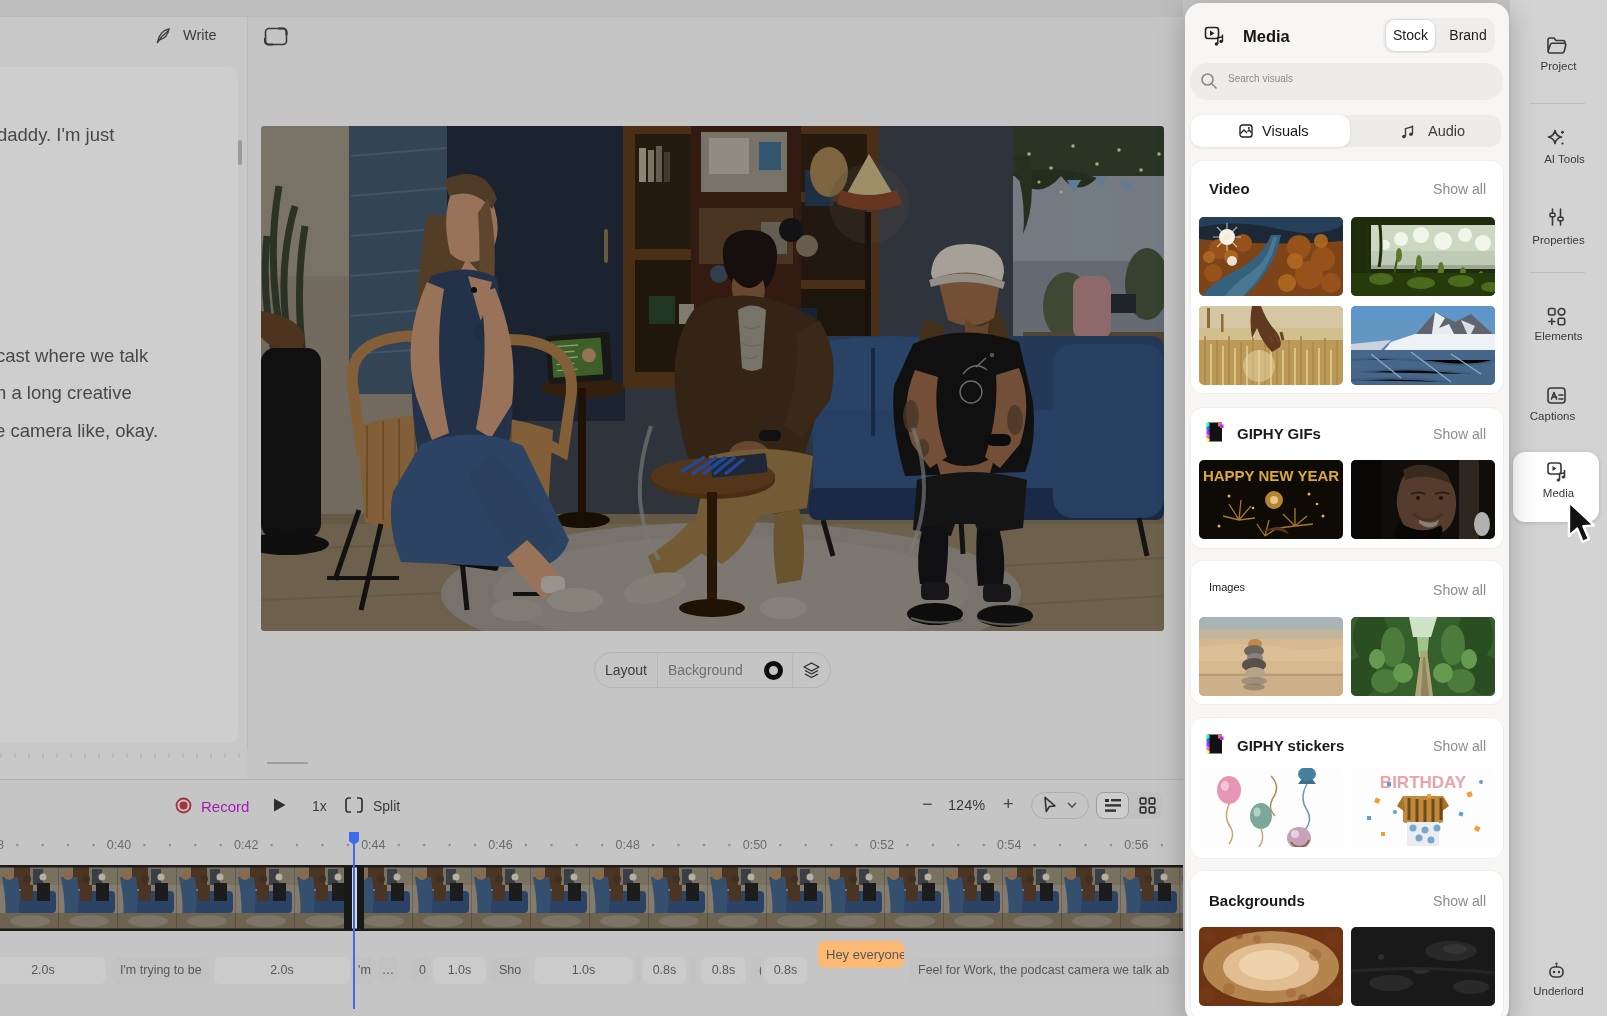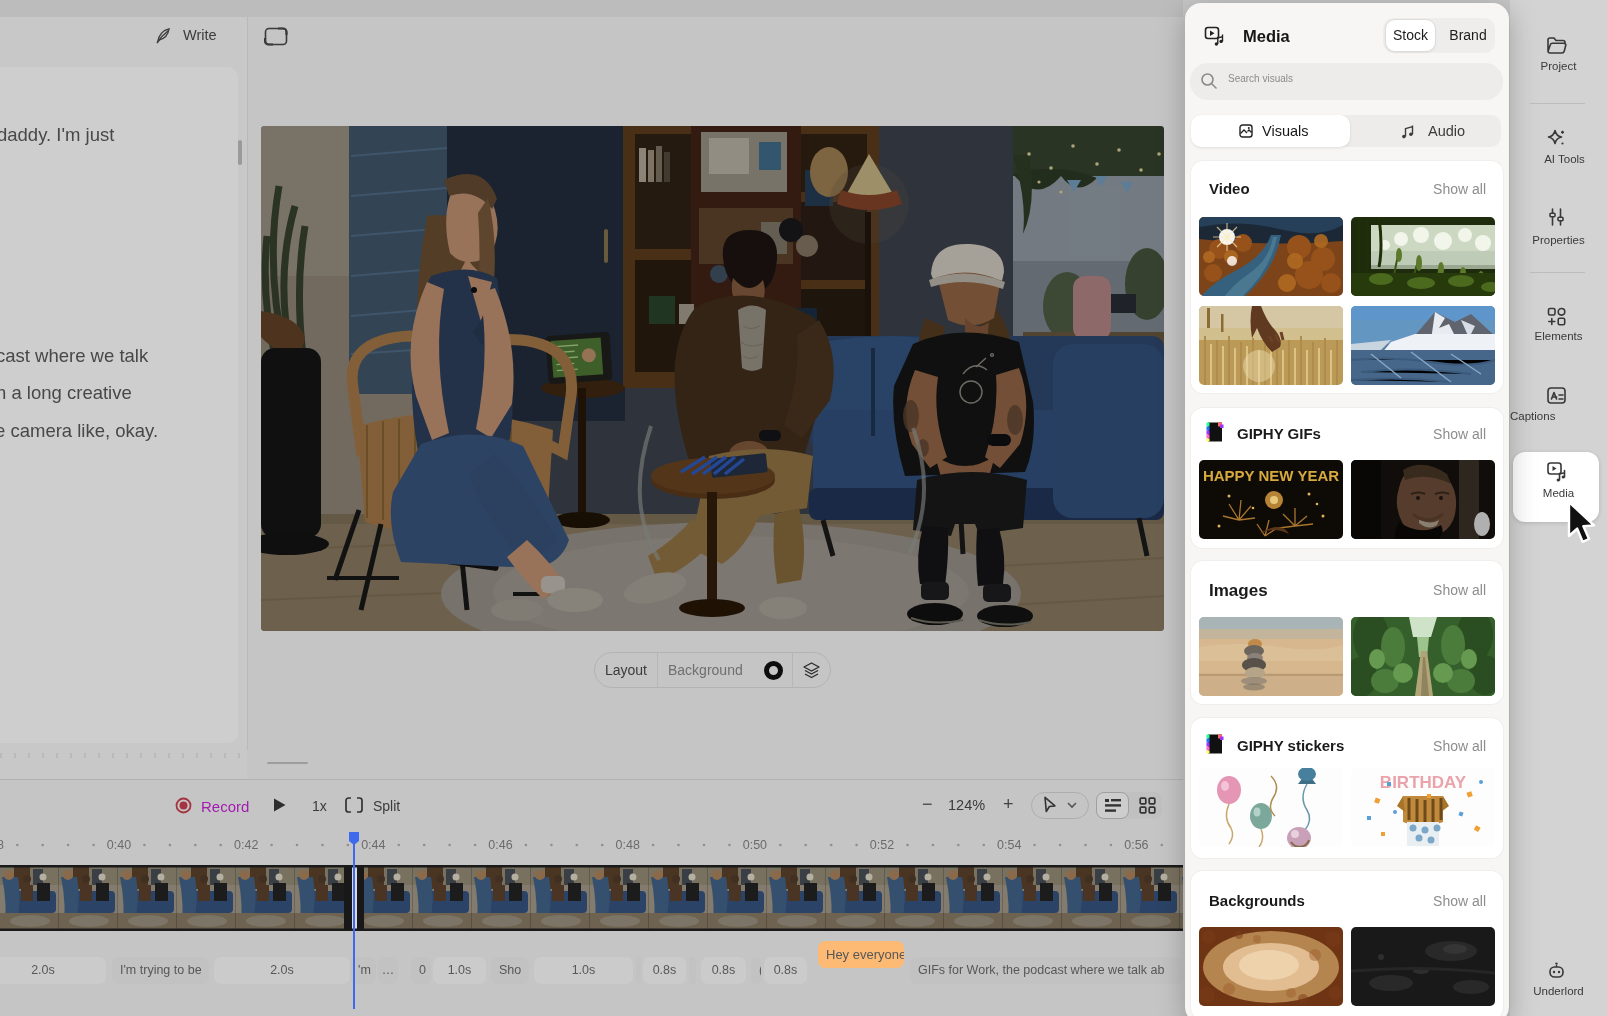--- a/index.html
+++ b/index.html
@@ -371,21 +371,21 @@
 <div class="abs" style="left:433px;top:957px;width:53px;height:27px;background:#cbcbcb;border-radius:7px;font-size:12.5px;color:#575757;line-height:27px;overflow:hidden;white-space:nowrap;text-align:center">1.0s</div>
 <div class="abs" style="left:491px;top:957px;width:38px;height:27px;background:#c2c2c2;border-radius:7px;font-size:12.5px;color:#575757;line-height:27px;overflow:hidden;white-space:nowrap;padding-left:8px">Sho</div>
 <div class="abs" style="left:534px;top:957px;width:99px;height:27px;background:#cbcbcb;border-radius:7px;font-size:12.5px;color:#575757;line-height:27px;overflow:hidden;white-space:nowrap;text-align:center">1.0s</div>
 <div class="abs" style="left:636px;top:957px;width:5px;height:27px;background:#c2c2c2;border-radius:7px;font-size:12.5px;color:#575757;line-height:27px;overflow:hidden;white-space:nowrap;text-align:center"></div>
 <div class="abs" style="left:643px;top:957px;width:43px;height:27px;background:#cbcbcb;border-radius:7px;font-size:12.5px;color:#575757;line-height:27px;overflow:hidden;white-space:nowrap;text-align:center">0.8s</div>
 <div class="abs" style="left:689px;top:957px;width:7px;height:27px;background:#c2c2c2;border-radius:7px;font-size:12.5px;color:#575757;line-height:27px;overflow:hidden;white-space:nowrap;text-align:center"></div>
 <div class="abs" style="left:701px;top:957px;width:45px;height:27px;background:#cbcbcb;border-radius:7px;font-size:12.5px;color:#575757;line-height:27px;overflow:hidden;white-space:nowrap;text-align:center">0.8s</div>
 <div class="abs" style="left:751px;top:957px;width:10px;height:27px;background:#c2c2c2;border-radius:7px;font-size:12.5px;color:#575757;line-height:27px;overflow:hidden;white-space:nowrap;padding-left:8px">(</div>
 <div class="abs" style="left:764px;top:957px;width:43px;height:27px;background:#cbcbcb;border-radius:7px;font-size:12.5px;color:#575757;line-height:27px;overflow:hidden;white-space:nowrap;text-align:center">0.8s</div>
 <div class="abs" style="left:818px;top:941px;width:86px;height:27px;background:#fdba74;border-radius:7px;font-size:13px;color:#575757;line-height:27px;overflow:hidden;white-space:nowrap;padding-left:8px">Hey everyon​e</div>
-<div class="abs" style="left:910px;top:957px;width:273px;height:27px;background:#c2c2c2;border-radius:7px;font-size:12.5px;color:#575757;line-height:27px;overflow:hidden;white-space:nowrap;padding-left:8px">GIFs for Work, the podcast where we talk ab</div>
+<div class="abs" style="left:910px;top:957px;width:273px;height:27px;background:#c2c2c2;border-radius:7px;font-size:12.5px;color:#575757;line-height:27px;overflow:hidden;white-space:nowrap;padding-left:8px">Feel for Work, the podcast camera we talk ab</div>
 <div class="abs" style="left:353px;top:842px;width:2px;height:167px;background:#3e6bee"></div>
 <svg class="abs" style="left:348px;top:831px" width="12" height="15" viewBox="0 0 12 15">
     <path d="M1 1 h10 v9 l-5 4 -5 -4 Z" fill="#3e6bee"></path>
   </svg>
 <div class="abs" style="left:1510px;top:0;width:97px;height:1016px;background:#d3d3d3"></div>
 <div class="abs" style="left:1530px;top:103px;width:55px;height:1px;background:#bdbdbd"></div>
 <div class="abs" style="left:1530px;top:272px;width:55px;height:1px;background:#bdbdbd"></div>
 <div class="abs" style="left:1513px;top:452px;width:86px;height:70px;background:#fff;border-radius:12px;box-shadow:0 1px 4px rgba(0,0,0,0.15)"></div>
 <svg class="abs" style="left:1546px;top:36px" width="21" height="19" viewBox="0 0 21 19">
     <path d="M2 4 a2 2 0 0 1 2 -2 h4 l2 2.5 h7 a2 2 0 0 1 2 2 v1.5 M2 4 v11 a2 2 0 0 0 2 2 h12 a2.3 2.3 0 0 0 2.2 -1.7 l1.6 -6 a1.6 1.6 0 0 0 -1.6 -2 H6.4 a2.3 2.3 0 0 0 -2.2 1.7 L2 15.5" stroke="#383838" stroke-width="1.6" fill="none" stroke-linecap="round" stroke-linejoin="round"></path>
@@ -407,21 +407,21 @@
     <rect x="2.5" y="2.5" width="6.5" height="6.5" rx="1.5" stroke="#383838" stroke-width="1.6" fill="none" stroke-linecap="round" stroke-linejoin="round"></rect>
     <circle cx="15.5" cy="5.8" r="3.3" stroke="#383838" stroke-width="1.6" fill="none" stroke-linecap="round" stroke-linejoin="round"></circle>
     <path d="M5.8 12.5 v6 M2.8 15.5 h6" stroke="#383838" stroke-width="1.6" fill="none" stroke-linecap="round" stroke-linejoin="round"></path>
     <rect x="12.2" y="12.2" width="6.5" height="6.5" rx="1.5" stroke="#383838" stroke-width="1.6" fill="none" stroke-linecap="round" stroke-linejoin="round" transform="rotate(0 15.5 15.5)"></rect>
   </svg>
 <div class="abs" style="left:1510px;top:330px;width:97px;text-align:center;font-size:11.5px;color:#3a3a3a">Elements</div>
 <svg class="abs" style="left:1546px;top:386px" width="21" height="19" viewBox="0 0 21 19">
     <rect x="2" y="2" width="17" height="15" rx="3" stroke="#383838" stroke-width="1.6" fill="none" stroke-linecap="round" stroke-linejoin="round"></rect>
     <path d="M10.5 13 L8 6.5 L5.5 13 M6.3 11 h4.4 M13 9 h4 M13 13 h4" stroke="#383838" stroke-width="1.6" fill="none" stroke-linecap="round" stroke-linejoin="round"></path>
   </svg>
-<div class="abs" style="left:1510px;top:410px;width:85px;text-align:left;font-size:11.5px;color:#3a3a3a">Captions</div>
+<div class="abs" style="left:1510px;top:410px;width:85px;text-align:center;font-size:11.5px;color:#3a3a3a">Captions</div>
 <svg class="abs" style="left:1546px;top:461px" width="22" height="22" viewBox="0 0 22 22">
     <rect x="2" y="2" width="13" height="11" rx="2.5" stroke="#383838" stroke-width="1.6" fill="none" stroke-linecap="round" stroke-linejoin="round"></rect>
     <path d="M6.5 5 l4 2.5 -4 2.5 Z" fill="#383838"></path>
     <path d="M18.5 9.5 v6.5 M13.5 12.5 v6.5 M13.5 13 l5 -1.2" stroke="#383838" stroke-width="1.6" fill="none" stroke-linecap="round" stroke-linejoin="round"></path>
     <circle cx="12.2" cy="19" r="1.6" fill="#383838"></circle>
     <circle cx="17.2" cy="16" r="1.6" fill="#383838"></circle>
   </svg>
 <div class="abs" style="left:1510px;top:487px;width:97px;text-align:center;font-size:11.5px;color:#3a3a3a">Media</div>
 <svg class="abs" style="left:1547px;top:961px" width="19" height="19" viewBox="0 0 19 19">
     <circle cx="9.5" cy="2.6" r="1.2" fill="#383838"></circle>
@@ -613,21 +613,21 @@
     <path d="M60 34 q8 -3 14 0 M84 34 q8 -3 14 0" stroke="#3a2a1e" stroke-width="2" fill="none"></path>
     <circle cx="67" cy="38" r="2" fill="#241a12"></circle>
     <circle cx="90" cy="38" r="2" fill="#241a12"></circle>
     <path d="M68 58 q10 8 20 2 l-2 5 q-8 6 -18 -2 Z" fill="#b3a895"></path>
     <path d="M62 54 q14 12 30 0" stroke="#5f4330" stroke-width="3" fill="none"></path>
     <path d="M48 62 q-6 12 -4 17 h44 q6 -8 2 -14 q-20 12 -42 -3 Z" fill="#0c0a08"></path>
     <ellipse cx="131" cy="64" rx="8" ry="12" fill="#e8e8e8"></ellipse>
     <rect width="144" height="79" fill="#000" opacity="0.24"></rect>
   </svg>
 <div class="abs" style="left:1191px;top:561px;width:312px;height:143px;background:#fff;border-radius:12px;box-shadow:0 0 0 1px rgba(0,0,0,0.03)"></div>
-<div class="abs" style="left:1209px;top:581px;font-size:17px;font-weight:bold;color:#1a1a1a">Images</div>
+<div class="abs" style="left:1209px;top:581px;font-size:11px;font-weight:normal;color:#1a1a1a">Images</div>
 <div class="abs" style="left:1400px;top:582px;width:86px;text-align:right;font-size:14px;color:#8d8d8d">Show all</div>
 <svg class="abs" style="left:1199px;top:617px;border-radius:5px" width="144" height="79" viewBox="0 0 144 79">
     <rect width="144" height="79" fill="#d7b88e"></rect>
     <rect width="144" height="13" fill="#a8b4b6"></rect>
     <rect y="12" width="144" height="10" fill="#c3b49c"></rect>
     <path d="M0 30 Q40 24 80 30 T144 28 V44 H0 Z" fill="#dcc19a" opacity="0.8"></path>
     <rect y="56" width="144" height="23" fill="#cdb089"></rect>
     <path d="M0 58 H144" stroke="#b99a72" stroke-width="2"></path>
     <ellipse cx="56" cy="27" rx="7" ry="5" fill="#c08a4a"></ellipse>
     <ellipse cx="55" cy="34" rx="10" ry="6" fill="#6b655e"></ellipse>

